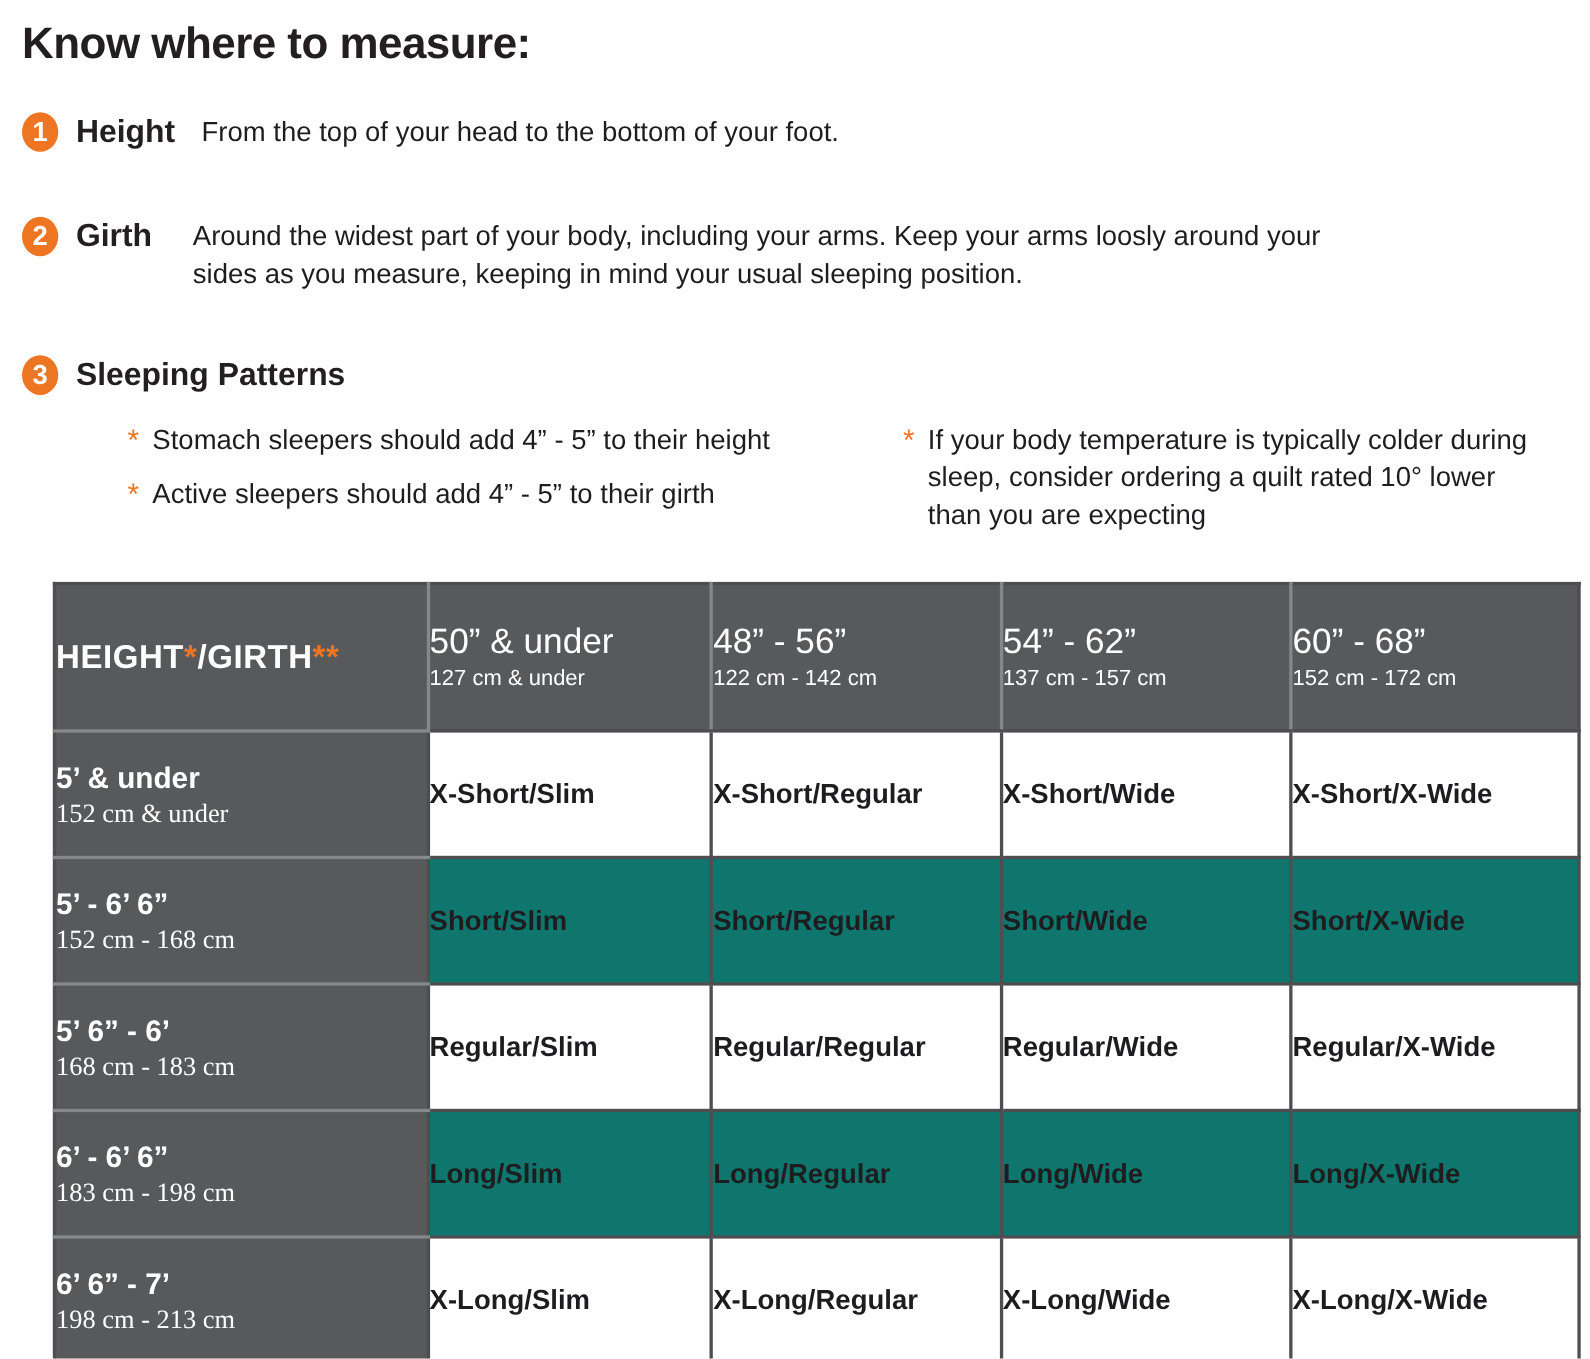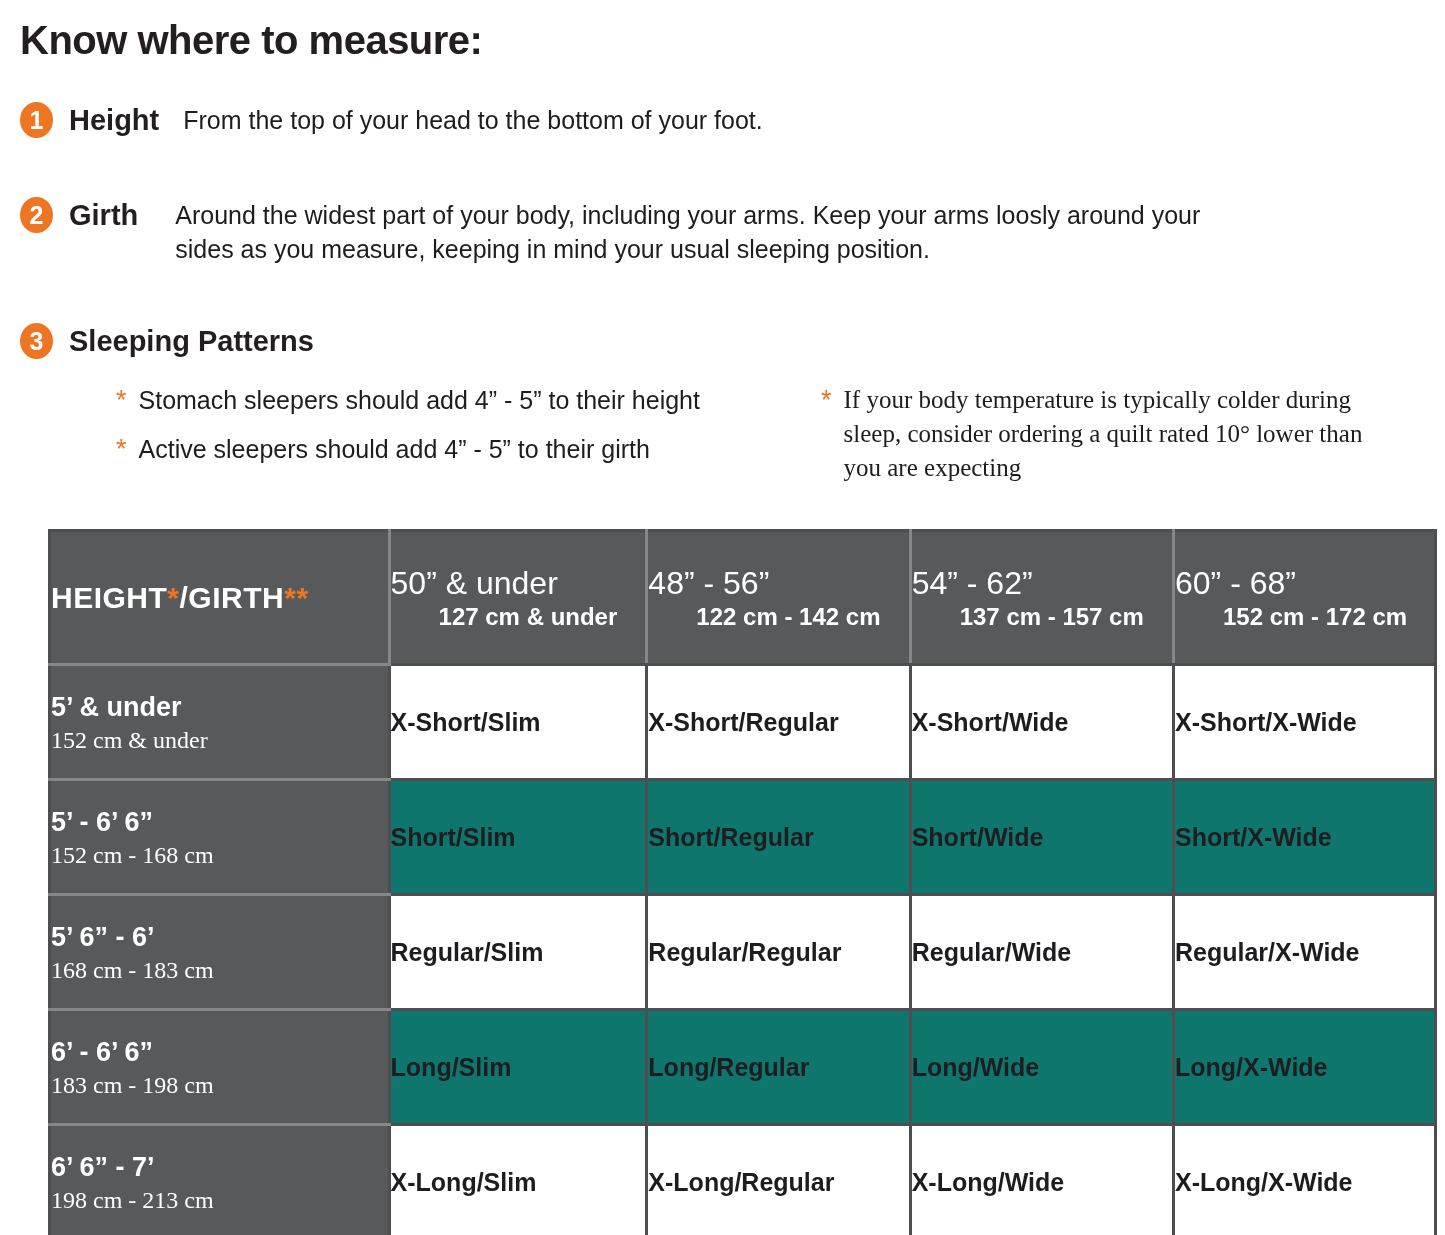--- a/index.html
+++ b/index.html
@@ -62,21 +62,21 @@
   .tip { display: flex; align-items: flex-start; margin-bottom: 15px; }
   .ast {
     color: #ee7623;
     font-size: 27px;
     line-height: 34px;
     margin-right: 12px;
     flex: 0 0 auto;
   }
   .tip-text { font-size: 25px; line-height: 34px; }
   .tips-right { display: flex; align-items: flex-start; margin-left: 40px; }
-  .tips-right .tip-text { max-width: 545px; font-family: Liberation Serif, serif; }
+  .tips-right .tip-text { max-width: 545px; }
 
   table.size-chart {
     border-collapse: collapse;
     table-layout: fixed;
     width: 1389px;
     margin: 44px 28px 0 28px;
     border: 3px solid #4e4e50;
   }
   .size-chart th, .size-chart td {
     border: 3px solid #4e4e50;
@@ -91,21 +91,21 @@
   th.corner { border-right-color: #85878a; border-bottom-color: #85878a; }
   th.col-h { border-right-color: #85878a; }
   th.col-h:last-child { border-right-color: #4e4e50; }
   td.row-h { border-bottom-color: #85878a; }
   .size-chart tbody tr:last-child td.row-h { border-bottom-color: #4e4e50; }
 
   th.corner { font-size: 30px; font-weight: bold; letter-spacing: 0.5px; }
   th.corner .o-ast { color: #ee7623; }
 
   .col-top { font-size: 32px; font-weight: normal; line-height: 38px; }
-  .col-sub { font-size: 24px; font-weight: bold; line-height: 30px; padding-left: 48px; }
+  .col-sub { font-size: 20px; font-weight: normal; line-height: 30px; }
 
   .row-top { font-size: 27px; font-weight: bold; line-height: 36px; }
   .row-sub { font-size: 24px; font-weight: normal; line-height: 30px; font-family: Liberation Serif, serif; }
 
   td.cell { background: #ffffff; font-size: 25px; font-weight: bold; color: #1d1d1f; }
   tr.alt td.cell { background: #0f766e; }
 </style>
 </head>
 <body>
 

